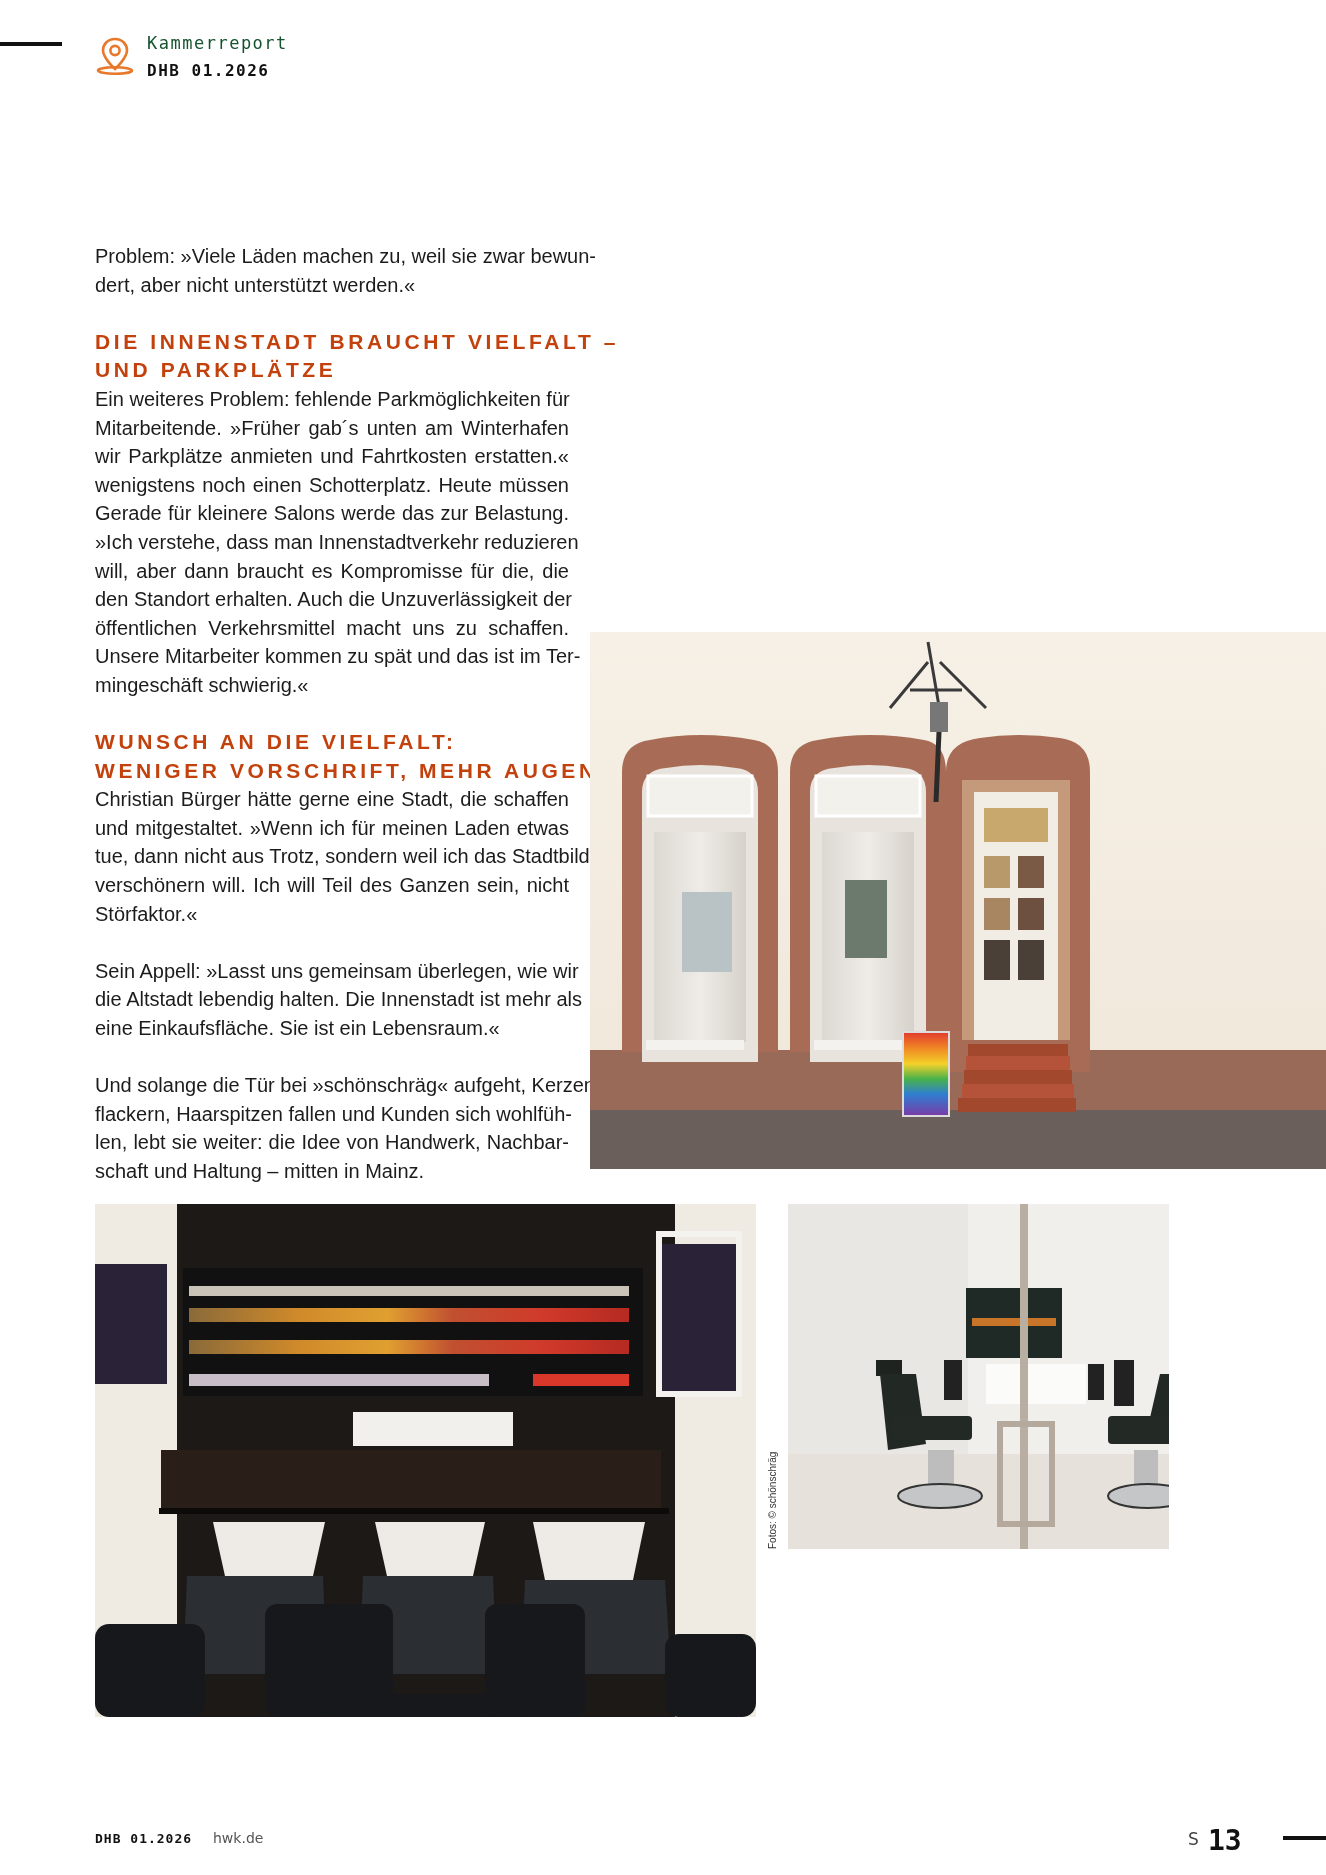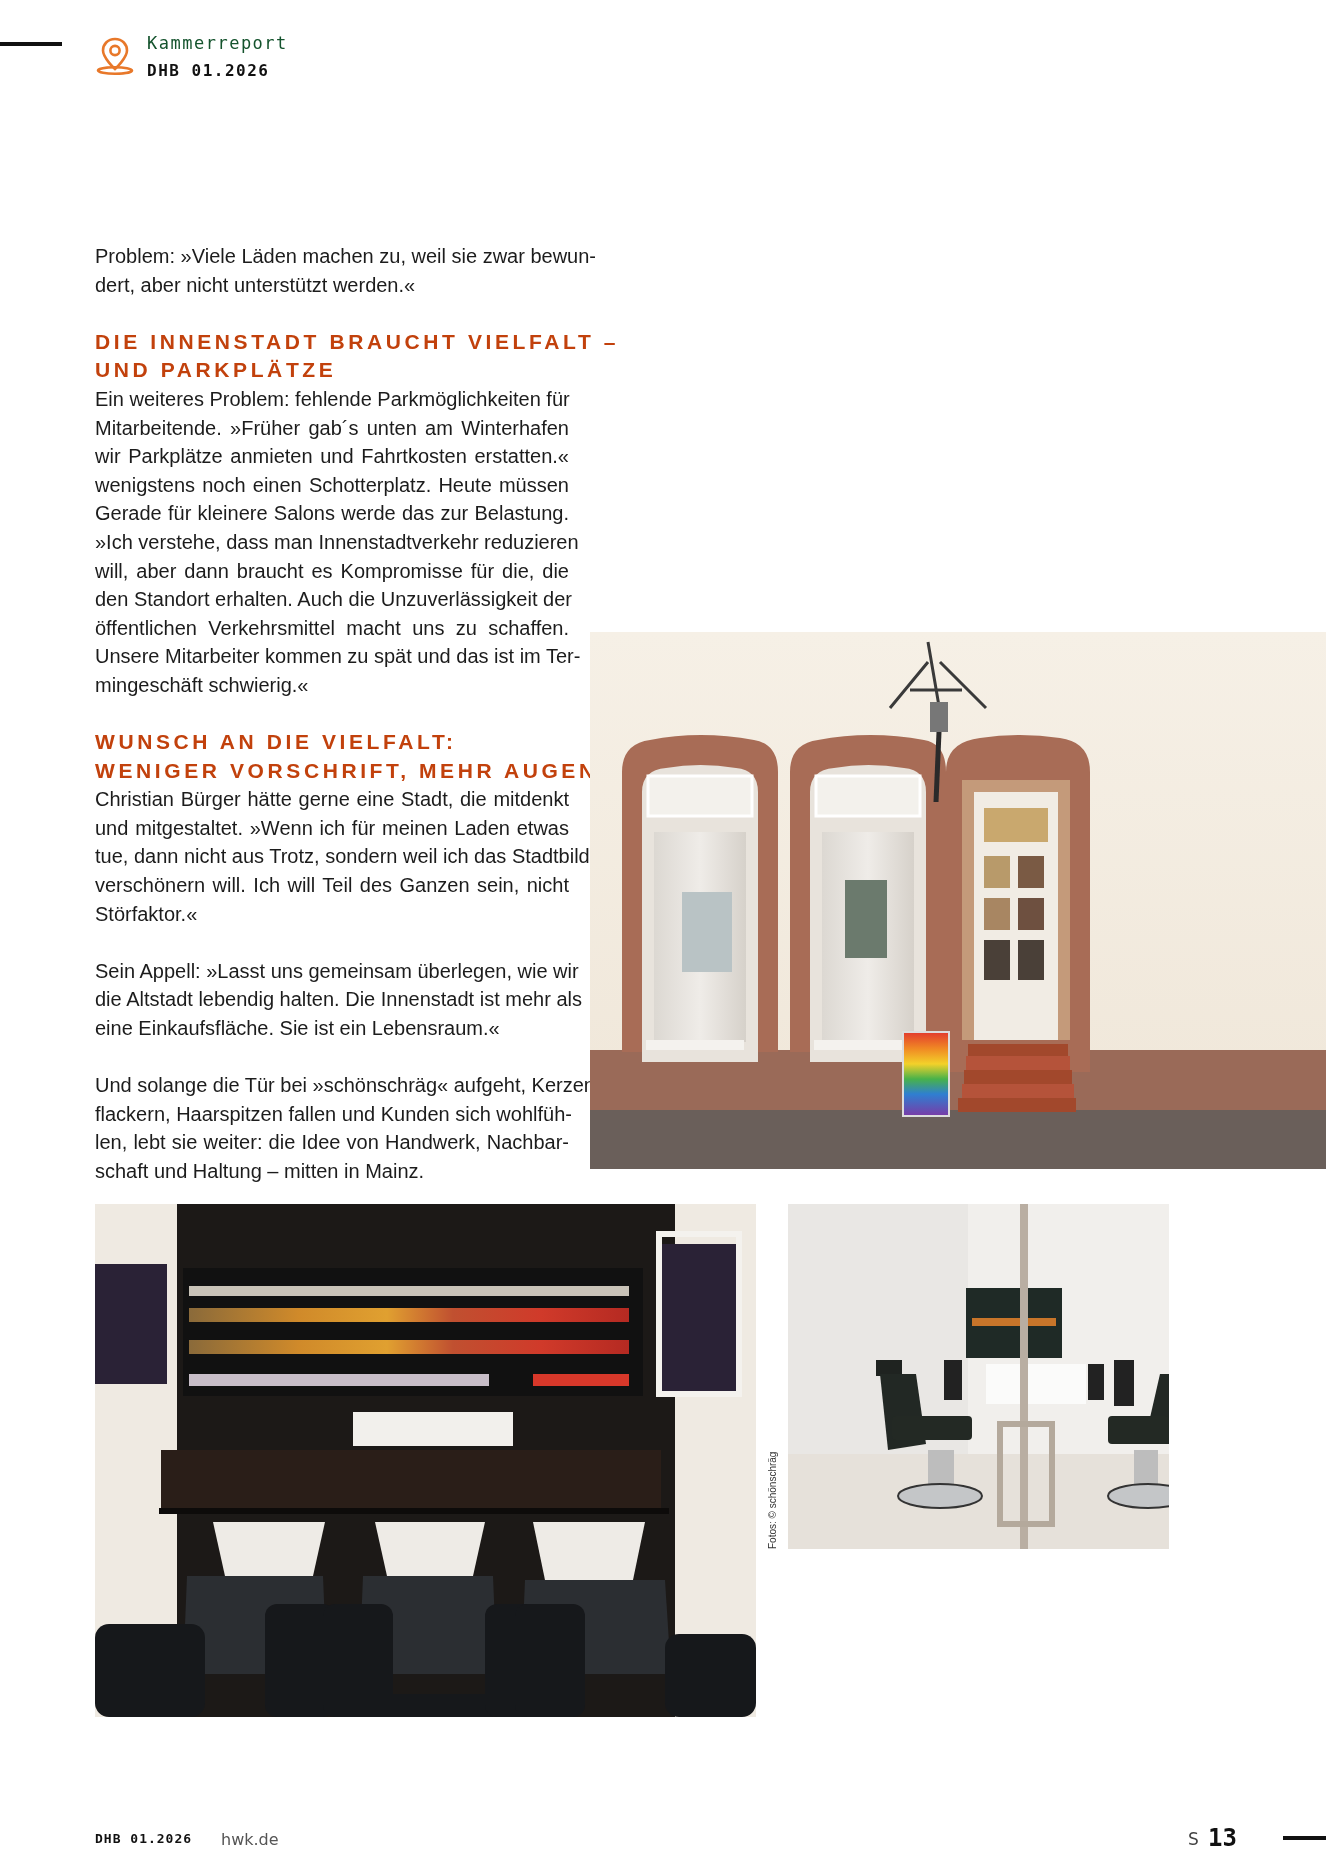--- a/index.html
+++ b/index.html
@@ -21,23 +21,23 @@
 
   
   .photo { position: absolute; overflow: hidden; }
   .facade { left: 590px; top: 632px; width: 736px; height: 537px; background: #f3ece0; }
   .wash { left: 95px; top: 1204px; width: 661px; height: 513px; background: #1d1a18; }
   .salon { left: 788px; top: 1204px; width: 381px; height: 345px; background: #ede9e4; }
   .credit { position: absolute; left: 767px; top: 1549px; transform: rotate(-90deg); transform-origin: left top; font-family: "Liberation Sans", sans-serif; font-size: 10px; color: #333; white-space: nowrap; }
 
   
   .foot-issue { position: absolute; left: 95px; top: 1831px; font-family: "DejaVu Sans Mono", monospace; font-weight: bold; font-size: 13px; letter-spacing: 1px; color: #111; }
-  .foot-site { position: absolute; left: 213px; top: 1830px; font-family: "DejaVu Sans", sans-serif; font-size: 16px; color: #555; margin-left: 8px; }
+  .foot-site { position: absolute; left: 213px; top: 1830px; font-family: "DejaVu Sans", sans-serif; font-size: 14px; color: #555; }
   .foot-s { position: absolute; left: 1188px; top: 1829px; font-family: "DejaVu Sans", sans-serif; font-size: 17px; color: #444; }
-  .foot-num { position: absolute; left: 1208px; top: 1824px; font-family: "DejaVu Sans Mono", monospace; font-weight: bold; font-size: 24px; color: #111; }
+  .foot-num { position: absolute; left: 1208px; top: 1824px; font-family: "DejaVu Sans Mono", monospace; font-weight: bold; font-size: 28px; color: #111; }
   .foot-line { position: absolute; left: 1283px; top: 1836px; width: 43px; height: 4px; background: #111; }
 </style>
 </head>
 <body>
 
 <div class="hdr-line"></div>
 <svg class="pin" viewBox="0 0 40 40">
   <path d="M20 3 C12.5 3 8 8.5 8 14.5 C8 22 20 33 20 33 C20 33 32 22 32 14.5 C32 8.5 27.5 3 20 3 Z" fill="none" stroke="#e8782a" stroke-width="2.6"></path>
   <circle cx="20" cy="14.5" r="4.6" fill="none" stroke="#e8782a" stroke-width="2.6"></circle>
   <ellipse cx="20" cy="34.5" rx="17" ry="3.2" fill="none" stroke="#e8782a" stroke-width="2.6"></ellipse>
@@ -65,21 +65,21 @@
     <span class="line">den Standort erhalten. Auch die Unzuverlässigkeit der</span>
     <span class="line">öffentlichen Verkehrsmittel macht uns zu schaffen.</span>
     <span class="line">Unsere Mitarbeiter kommen zu spät und das ist im Ter-</span>
     <span class="line last">mingeschäft schwierig.«</span>
   </p>
   <p class="hl">
     <span class="line last">WUNSCH AN DIE VIELFALT:</span>
     <span class="line last">WENIGER VORSCHRIFT, MEHR AUGENMASS</span>
   </p>
   <p>
-    <span class="line">Christian Bürger hätte gerne eine Stadt, die mitdenkt</span>
+    <span class="line">Christian Bürger hätte gerne eine Stadt, die schaffen</span>
     <span class="line">und mitgestaltet. »Wenn ich für meinen Laden etwas</span>
     <span class="line">tue, dann nicht aus Trotz, sondern weil ich das Stadtbild</span>
     <span class="line">verschönern will. Ich will Teil des Ganzen sein, nicht</span>
     <span class="line last">Störfaktor.«</span>
   </p>
   <p>
     <span class="line">Sein Appell: »Lasst uns gemeinsam überlegen, wie wir</span>
     <span class="line">die Altstadt lebendig halten. Die Innenstadt ist mehr als</span>
     <span class="line last">eine Einkaufsfläche. Sie ist ein Lebensraum.«</span>
   </p>

